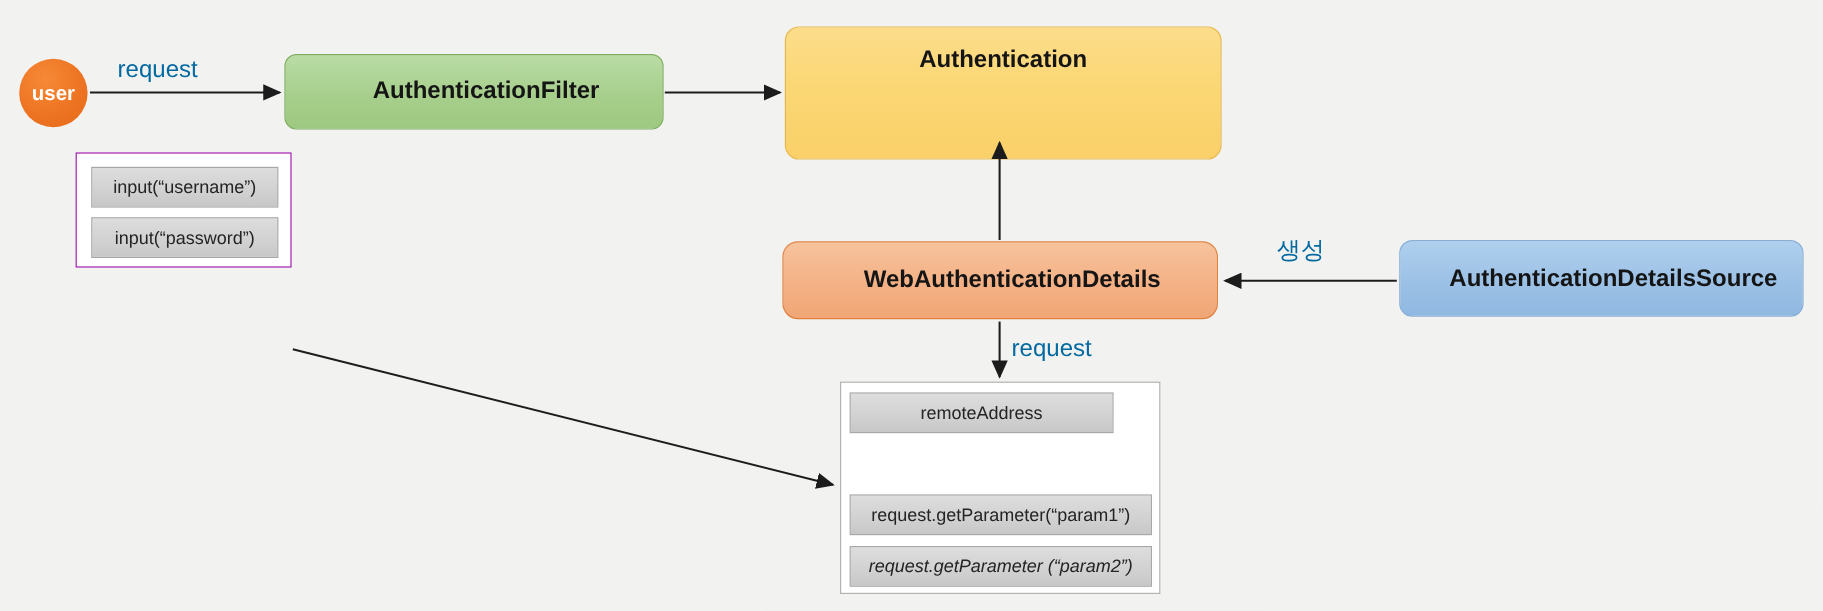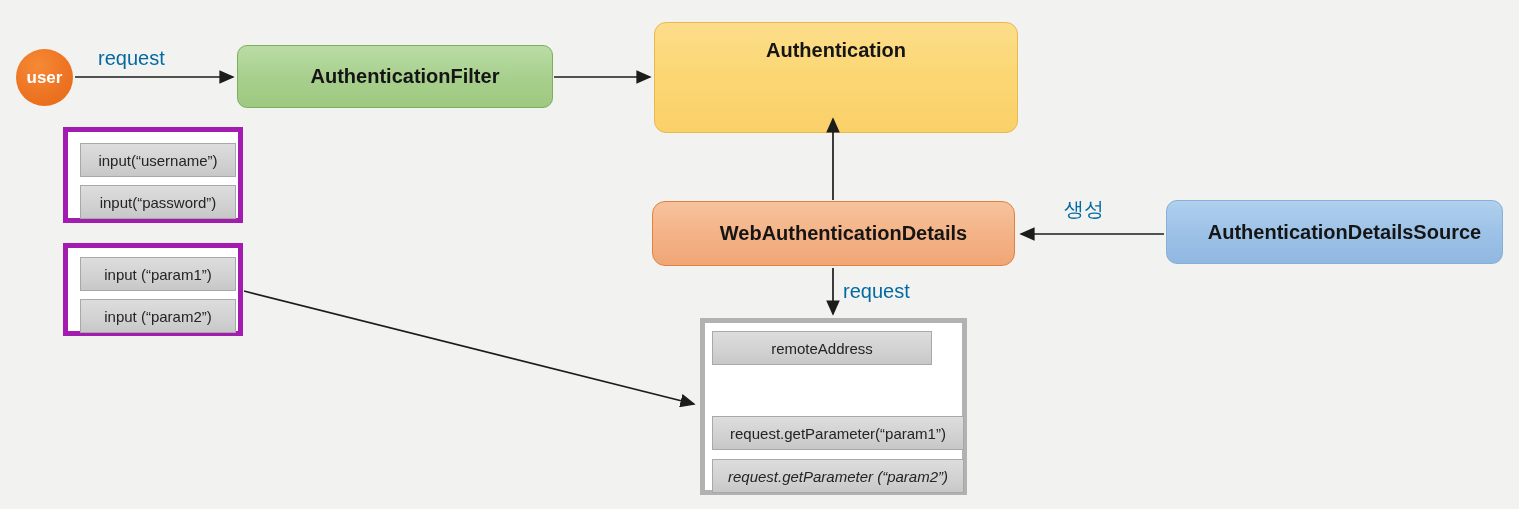--- a/index.html
+++ b/index.html
@@ -56,21 +56,21 @@
     border:1.5px solid #e0813f;
     background:linear-gradient(180deg,#f7c39c 0%, #f4b185 55%, #f0a676 100%);
   }
   .node-blue{
     left:1166px;top:200px;width:337px;height:64px;border-radius:11px;
     border:1.5px solid #89afd7;
     background:linear-gradient(180deg,#afd0ee 0%, #9cc1e6 55%, #8fb8e1 100%);
   }
   
   .group{
-    background:#ffffff;border:5px solid #a21caf;z-index:4;box-sizing:border-box;
+    background:#ffffff;border:1px solid #a21caf;z-index:4;box-sizing:border-box;
   }
   .g-row{
     position:absolute;box-sizing:border-box;height:34px;
     background:linear-gradient(180deg,#dddddd 0%, #cfcfcf 70%, #c7c7c7 100%);
     border:1px solid #a8a8a8;
     display:flex;align-items:center;justify-content:center;
     font-size:15px;color:#242424;white-space:nowrap;
   }
   .group-cred{left:63px;top:127px;width:180px;height:96px;}
   .group-cred .r1{left:12px;top:11px;width:156px;}
@@ -125,24 +125,20 @@
 
   <div class="abs node node-blue">
     <span>AuthenticationDetailsSource</span>
   </div>
 
   <div class="abs group group-cred">
     <div class="g-row r1">input(“username”)</div>
     <div class="g-row r2">input(“password”)</div>
   </div>
 
-  <div class="abs group group-param">
-    <div class="g-row r1">input (“param1”)</div>
-    <div class="g-row r2">input (“param2”)</div>
-  </div>
 
   <div class="abs group group-details">
     <div class="g-row r1">remoteAddress</div>
     <div class="g-row r3">request.getParameter(“param1”)</div>
     <div class="g-row r4">request.getParameter (“param2”)</div>
   </div>
 
 </div>
 
 </body></html>

